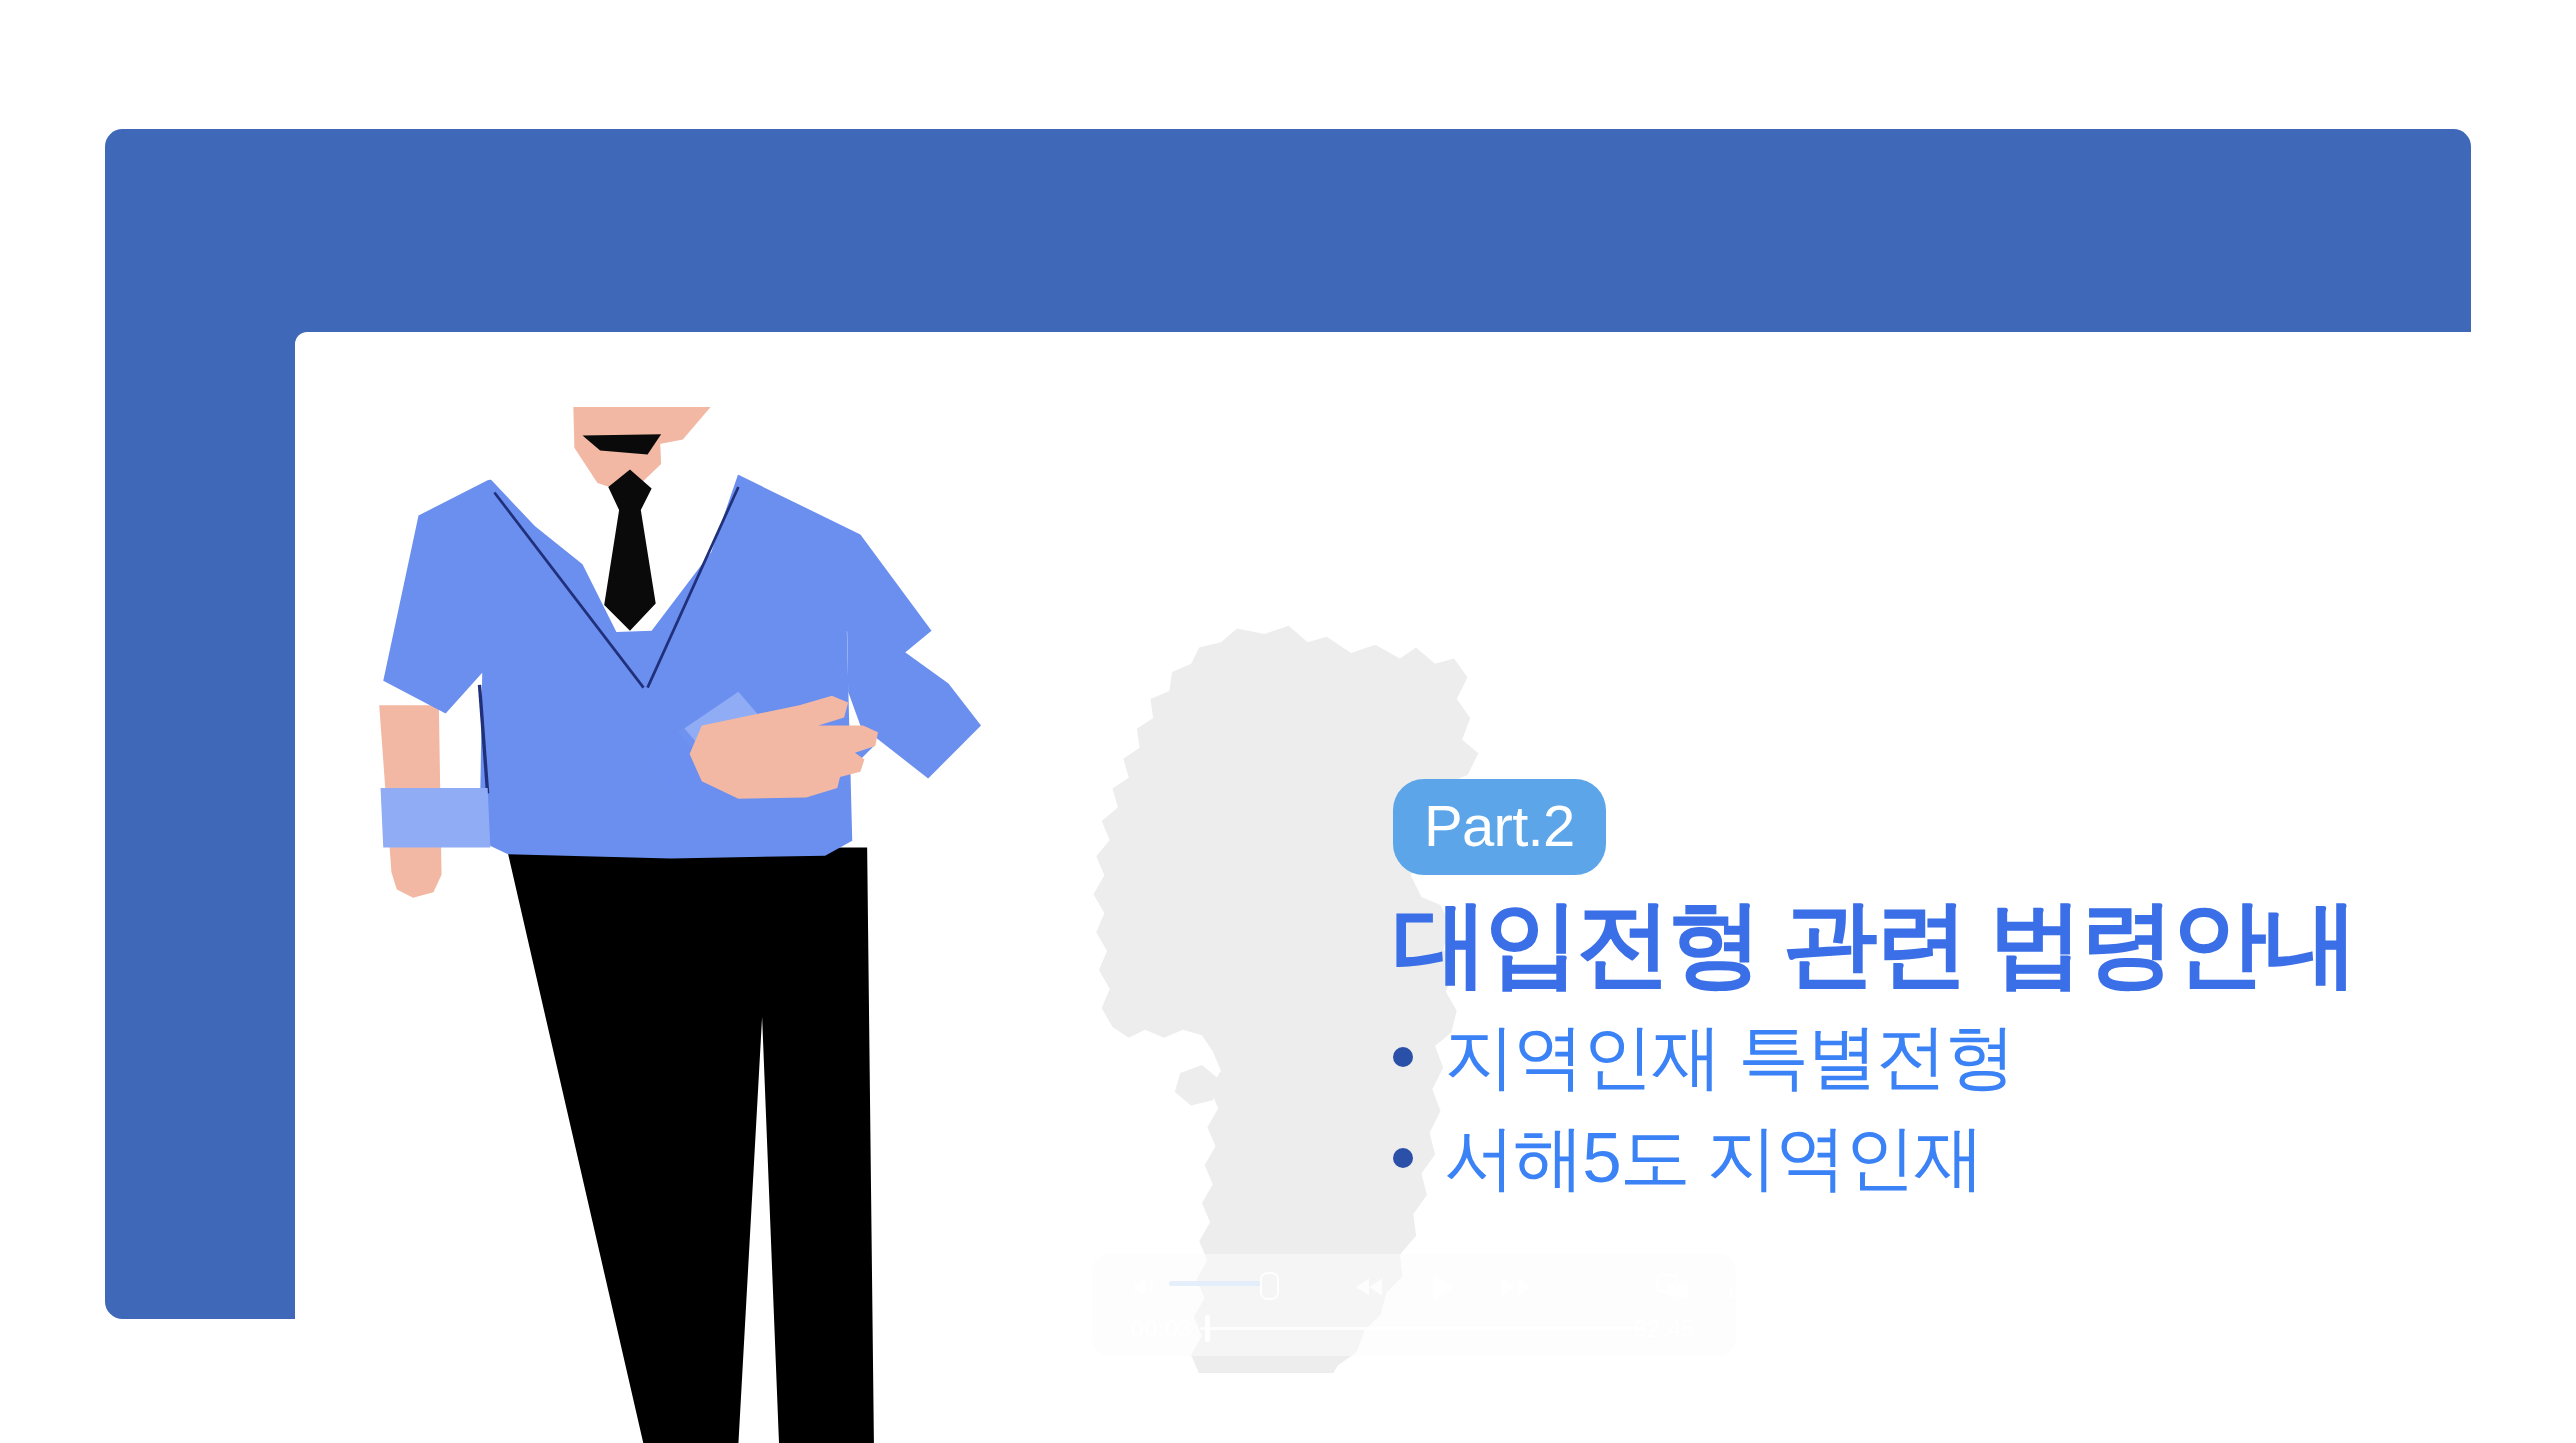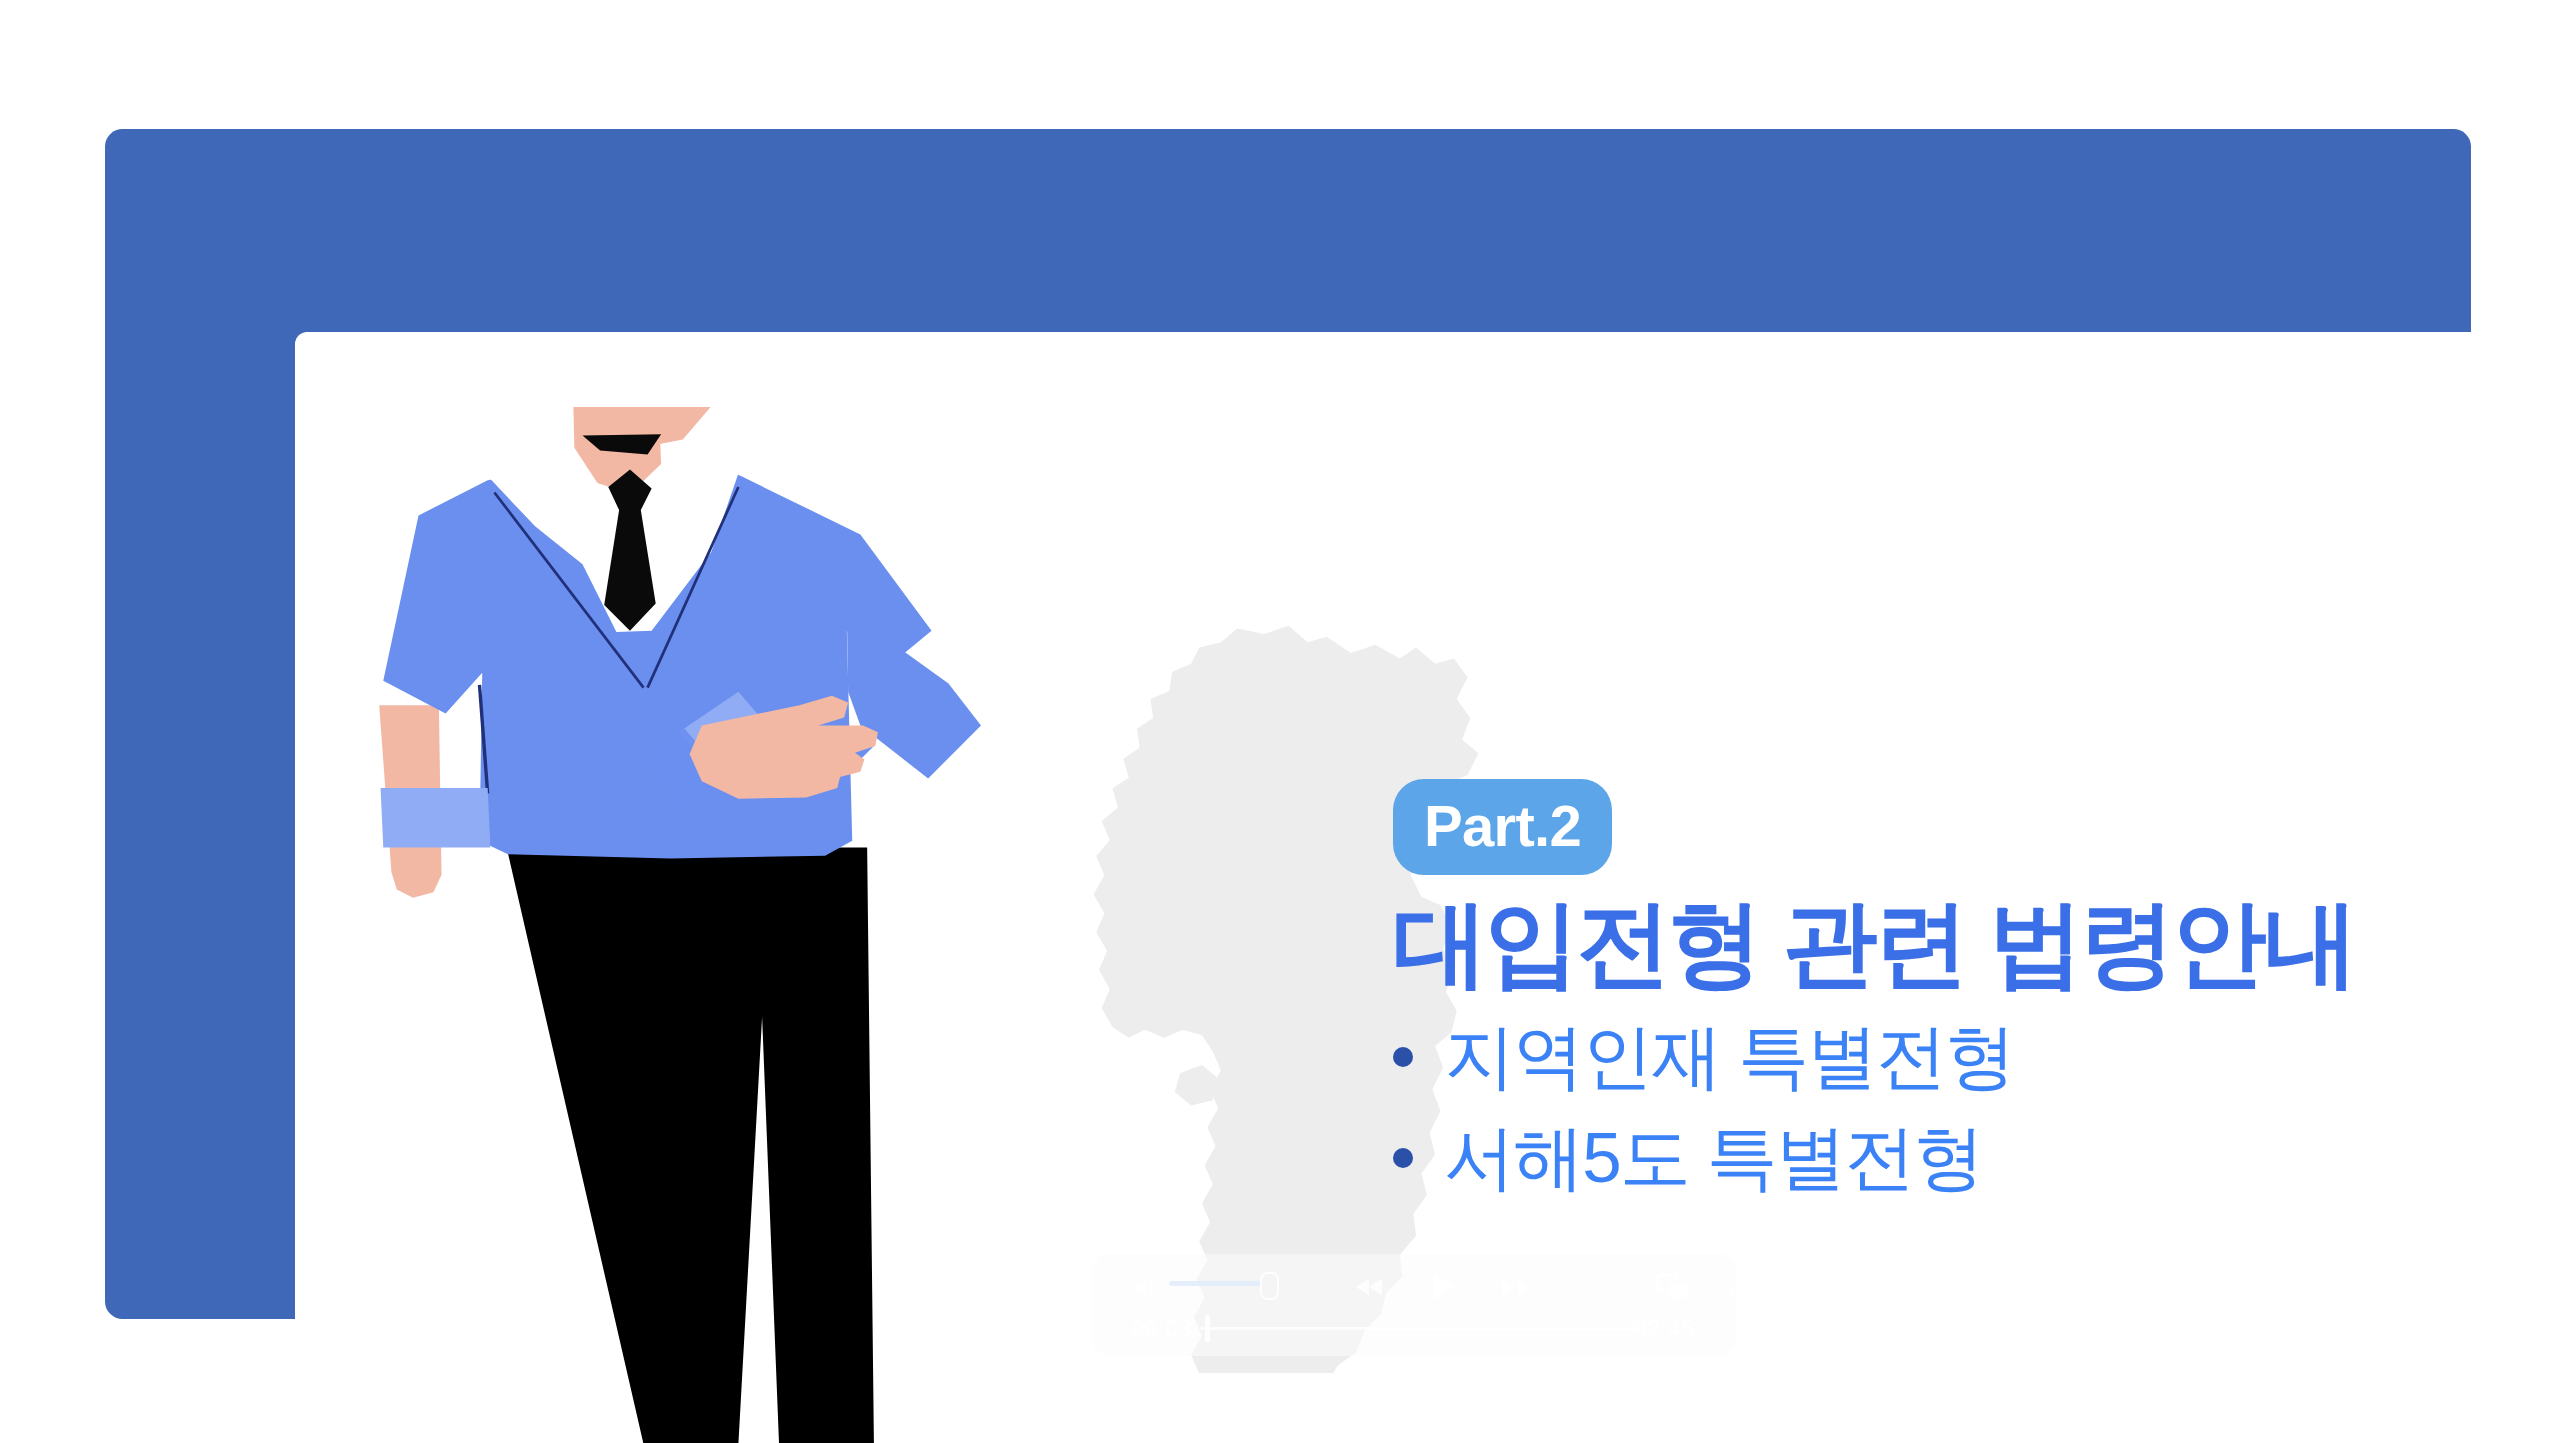--- a/index.html
+++ b/index.html
@@ -18,21 +18,21 @@
 
   
   #korea-map{position:absolute;left:766px;top:291px;width:515px;height:888px;
              opacity:1;pointer-events:none;}
 
   
   #text-block{position:absolute;left:1098px;top:447px;width:1288px;}
 
   #part-badge{
     display:inline-block;background:#5BA5E8;color:#ffffff;
-    font-size:58px;font-weight:bold;line-height:1;
+    font-size:58px;font-weight:normal;line-height:1;
     padding:17.6px 31px 20.3px 31px;border-radius:31px;letter-spacing:-0.7px;
   }
   #slide-title{
     margin-top:17.6px;color:#3A6FE8;font-size:95px;font-weight:bold;
     line-height:1.08;letter-spacing:-3.4px;white-space:nowrap;
   }
   #bullet-list{margin-top:23px;list-style:none;padding:0;}
   .bullet-row{display:flex;align-items:center;margin-bottom:23px;}
   .bullet-dot{width:20.3px;height:20.3px;border-radius:50%;background:#2B50A8;
               flex:0 0 auto;margin-right:31px;}
@@ -91,21 +91,21 @@
 
       <div id="slide-title">대입전형 관련 법령안내</div>
 
       <ul id="bullet-list">
         <li class="bullet-row">
           <span class="bullet-dot"></span>
           <span class="bullet-text">지역인재 특별전형</span>
         </li>
         <li class="bullet-row">
           <span class="bullet-dot"></span>
-          <span class="bullet-text">서해5도 특별전형</span>
+          <span class="bullet-text">서해5도 지역인재</span>
         </li>
       </ul>
     </div>
 
     <div id="video-controls" style="left:797px;top:922px;">
       <div class="vc-row1">
 
         <svg class="vc-icon" style="left:37px;" width="31" height="42" viewBox="0 0 24 24" fill="rgba(255,255,255,0.9)">
           <path d="M4 9v6h4l5 4V5L8 9H4z"></path>
           <path d="M16 8.5a4 4 0 010 7" stroke="rgba(255,255,255,0.9)" stroke-width="1.6" fill="none"></path>

